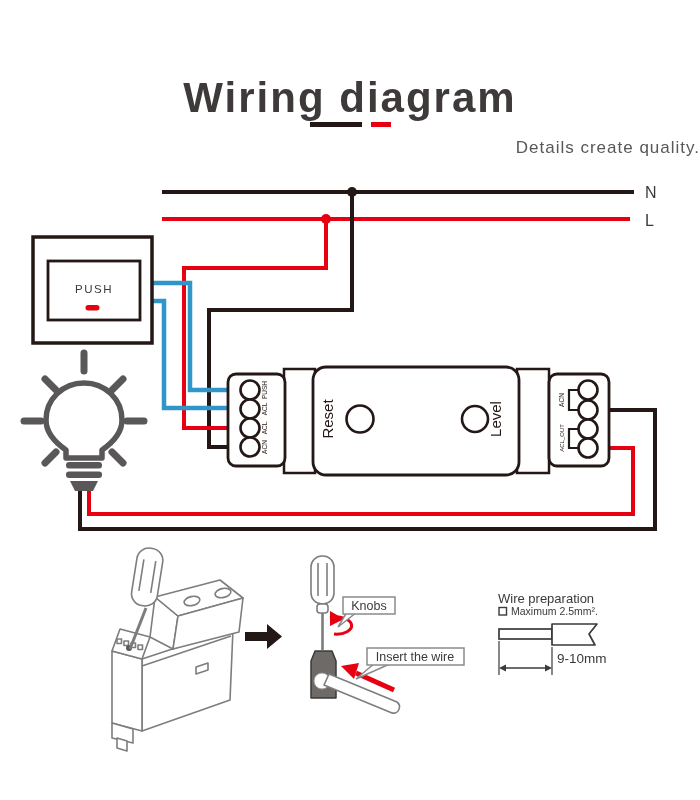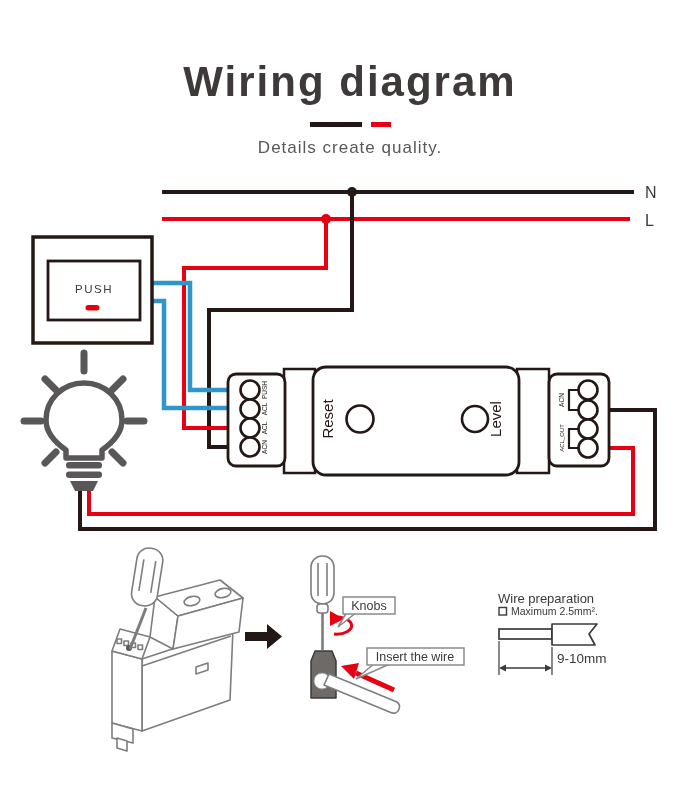--- a/index.html
+++ b/index.html
@@ -1,23 +1,23 @@
 <!DOCTYPE html>
 <html><head>
 <meta charset="utf-8">
 <style>
   html,body{margin:0;padding:0;background:#fff;}
   #stage{position:relative;width:700px;height:800px;background:#ffffff;overflow:hidden;
          font-family:"Liberation Sans", sans-serif;}
   .hdr{position:absolute;left:0;width:700px;text-align:center;}
-  #title{top:58px;font-size:42px;font-weight:bold;letter-spacing:2px;color:#3e3a39;}
+  #title{top:74px;font-size:42px;font-weight:bold;letter-spacing:2px;color:#3e3a39;}
   #bars{top:122px;display:flex;justify-content:center;align-items:center;gap:9px;}
   #bars .b1{width:52px;height:5px;background:#231815;display:inline-block;}
   #bars .b2{width:20px;height:5px;background:#e60012;display:inline-block;}
-  #subtitle{top:138px;font-size:17px;letter-spacing:1px;color:#595757;}
+  #subtitle{top:138px;font-size:17px;letter-spacing:1px;color:#595757;text-align:right;}
   svg text{font-family:"Liberation Sans", sans-serif;}
   .lineart{stroke:#7d7d7d;fill:#ffffff;stroke-width:1.6;stroke-linejoin:round;}
   .callout-box{stroke:#8a8a8a;fill:#ffffff;stroke-width:1.5;}
   .callout-txt{font-size:12.5px;fill:#3a3a39;}
   .prep-txt{fill:#3a3a39;}
 </style>
 </head>
 <body>
 
 <div id="stage">

